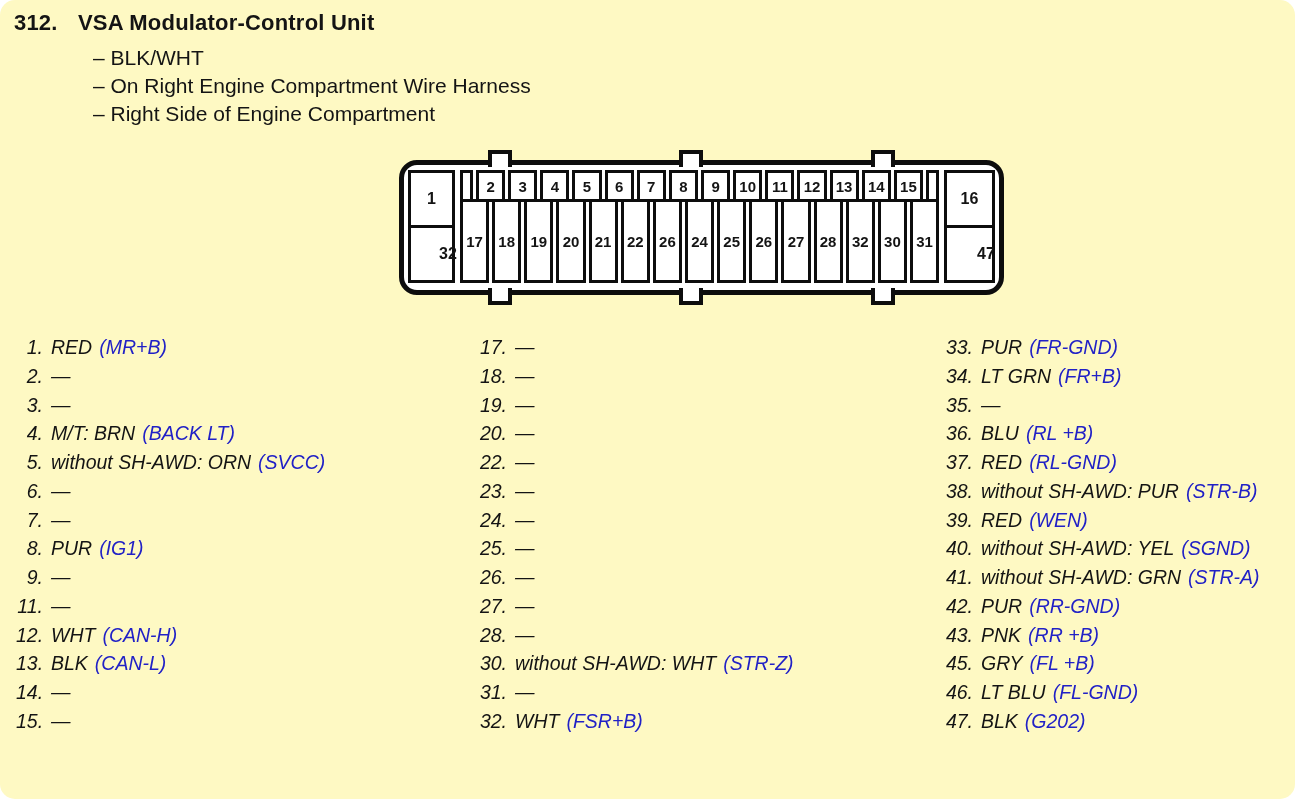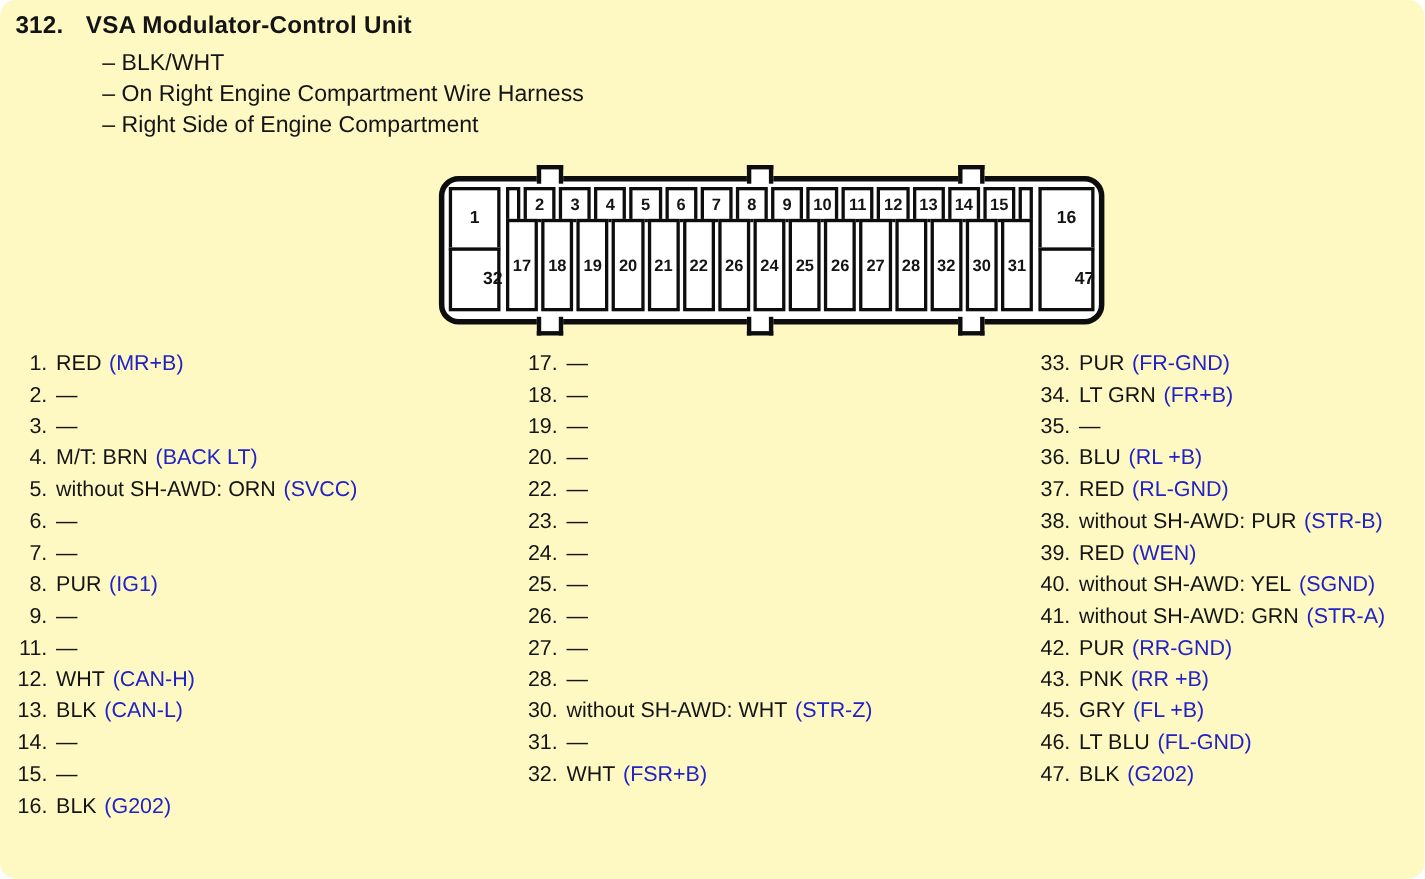--- a/index.html
+++ b/index.html
@@ -45,21 +45,21 @@
   .prow3 { height:34px; margin-top:auto; margin-bottom:1px; }
   .boxes { display:flex; gap:3px; flex:1; min-width:0; }
   .pinbox {
     flex:1; min-width:0; box-sizing:border-box; border:3px solid #0d0d0d; background:#fff;
     display:flex; align-items:center; justify-content:center;
     font-weight:bold; font-size:15px;
   }
   .halfbox { width:13px; flex:none; box-sizing:border-box; border:3px solid #0d0d0d; background:#fff; }
 
   
-  .pins { position:absolute; top:316px; left:0; width:1295px; height:466px; }
+  .pins { position:absolute; top:333px; left:0; width:1295px; height:466px;font-style:italic; }
   .pincol { position:absolute; top:0; }
   .pincol.c1 { left:16px;  width:445px; }
   .pincol.c2 { left:463px; width:440px; }
   .pincol.c3 { left:928px; width:367px; }
   .pinrow { font-size:19.5px; line-height:28.75px; white-space:nowrap; }
   .pnum { display:inline-block; text-align:right; }
   .c1 .pnum { width:27px; }
   .c2 .pnum { width:44px; }
   .c3 .pnum { width:45px; }
   .plabel { margin-left:8px; }
@@ -185,23 +185,20 @@
       </div>
         <div class="pinrow">
         <span class="pnum">13.</span><span class="plabel">BLK</span><span class="pterm">(CAN-L)</span>
       </div>
         <div class="pinrow">
         <span class="pnum">14.</span><span class="plabel">—</span><span class="pterm"></span>
       </div>
         <div class="pinrow">
         <span class="pnum">15.</span><span class="plabel">—</span><span class="pterm"></span>
       </div>
-        <div class="pinrow">
-        <span class="pnum">16.</span><span class="plabel">BLK</span><span class="pterm">(G202)</span>
-      </div>
       </div>
 
     <div class="pincol c2">
 
     <div class="pinrow">
         <span class="pnum">17.</span><span class="plabel">—</span><span class="pterm"></span>
       </div>
         <div class="pinrow">
         <span class="pnum">18.</span><span class="plabel">—</span><span class="pterm"></span>
       </div>

